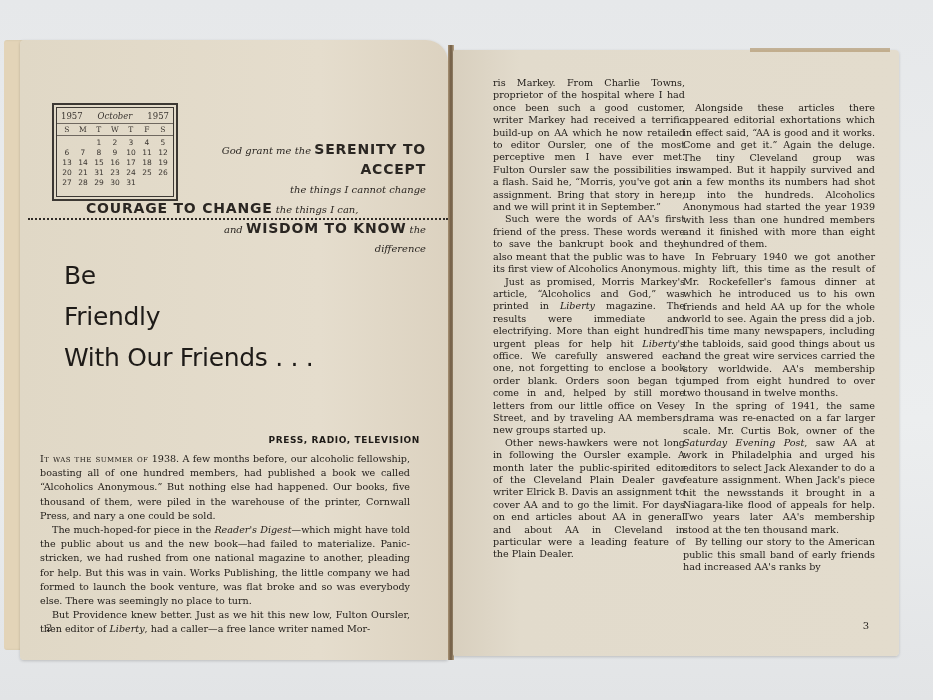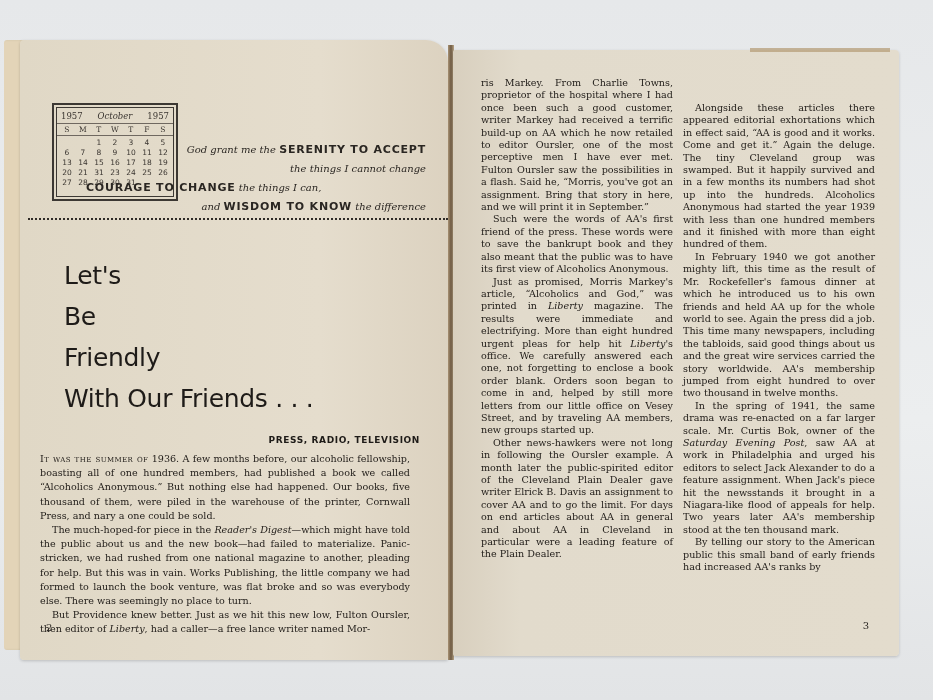--- a/index.html
+++ b/index.html
@@ -50,21 +50,21 @@
   .cal-days { display:grid; grid-template-columns:repeat(7,1fr); text-align:center; padding:1px 2px; border-bottom:1px solid #6f6860; font-size:7.5px; letter-spacing:0.5px; }
   .cal-grid { display:grid; grid-template-columns:repeat(7,1fr); text-align:center; padding:2px 2px; font-family:"DejaVu Sans", sans-serif; font-size:7.5px; row-gap:1px; }
 
   .october-title {
     position:absolute; left:180px; top:62px;
     font-family:"DejaVu Serif", serif; font-style:italic; font-size:20px; color:#1e1b18;
     letter-spacing:-0.3px;
   }
   .prayer { position:absolute; right:22px; top:100px; width:250px; font-size:10px; line-height:19px; text-align:right; color:#2a2622; }
   .prayer .it { font-style:italic; }
-  .prayer .caps { font-family:"DejaVu Sans", sans-serif; font-weight:bold; font-size:11px; letter-spacing:0.8px; }
+  .prayer .caps { font-family:"DejaVu Sans", sans-serif; font-weight:bold; font-size:14px; letter-spacing:0.8px; }
   .prayer .l4 { text-align:right; }
   .prayer .l3 { text-align:left; margin-left:-90px; }
 
   .dotted-rule {
     position:absolute; left:8px; right:0; top:178px; height:0;
     border-top:2px dotted #2f2b27;
   }
 
   .article-title {
     position:absolute; left:44px; top:215px;
@@ -91,21 +91,21 @@
   .smallcaps { font-variant:small-caps; letter-spacing:0.4px; }
   .folio { position:absolute; font-size:10px; color:#2a2622; }
   .folio-left { left:26px; top:582px; }
   .folio-right { right:30px; top:570px; }
 
   .col {
     position:absolute; top:27px; width:192px;
     font-family:"DejaVu Serif", serif; font-size:9.6px; line-height:12.4px; color:#24201c;
     text-align:justify;
   }
-  .col-1 { left:28px; }
+  .col-1 { left:40px; }
   .col-2 { left:230px; top:52px; }
   .col p.cont { text-indent:0; }
   em { font-style:italic;margin-top:40px; }
 </style>
 </head>
 <body>
 
 <div class="cover-edge"></div>
 
 <div class="page page-left">
@@ -172,31 +172,30 @@
   <div class="prayer">
     <div><span class="it">God grant me the </span><span class="caps">SERENITY TO ACCEPT</span></div>
     <div class="it">the things I cannot change</div>
     <div class="l3"><span class="caps">COURAGE TO CHANGE</span><span class="it"> the things I can,</span></div>
     <div class="l4"><span class="it">and </span><span class="caps">WISDOM TO KNOW</span><span class="it"> the difference</span></div>
   </div>
 
   <div class="dotted-rule"></div>
 
   <h1 class="article-title" style="margin:0;">
-    <div>Let's</div>
     <div>Be</div>
     <div>Friendly</div>
     <div>With Our Friends . . .</div>
   </h1>
 
 
   <div class="subhead">PRESS, RADIO, TELEVISION</div>
 
   <div class="body-left">
-    <p class="first"><span class="smallcaps">It was the summer of</span><span> 1936. A few months before, our alcoholic fellowship, boasting all of one hundred members, had published a book we called “Alcoholics Anonymous.” But nothing else had happened. Our books, five thousand of them, were piled in the warehouse of the printer, Cornwall Press, and nary a one could be sold.</span></p>
+    <p class="first"><span class="smallcaps">It was the summer of</span><span> 1938. A few months before, our alcoholic fellowship, boasting all of one hundred members, had published a book we called “Alcoholics Anonymous.” But nothing else had happened. Our books, five thousand of them, were piled in the warehouse of the printer, Cornwall Press, and nary a one could be sold.</span></p>
     <p><span>The much-hoped-for piece in the </span><em>Reader's Digest</em><span>—which might have told the public about us and the new book—had failed to materialize. Panic-stricken, we had rushed from one national magazine to another, pleading for help. But this was in vain. Works Publishing, the little company we had formed to launch the book venture, was flat broke and so was everybody else. There was seemingly no place to turn.</span></p>
     <p><span>But Providence knew better. Just as we hit this new low, Fulton Oursler, then editor of </span><em>Liberty</em><span>, had a caller—a free lance writer named Mor-</span></p>
   </div>
 
   <div class="folio folio-left">2</div>
 </div>
 
 <div class="spine"></div>
 
 <div class="page page-right">

